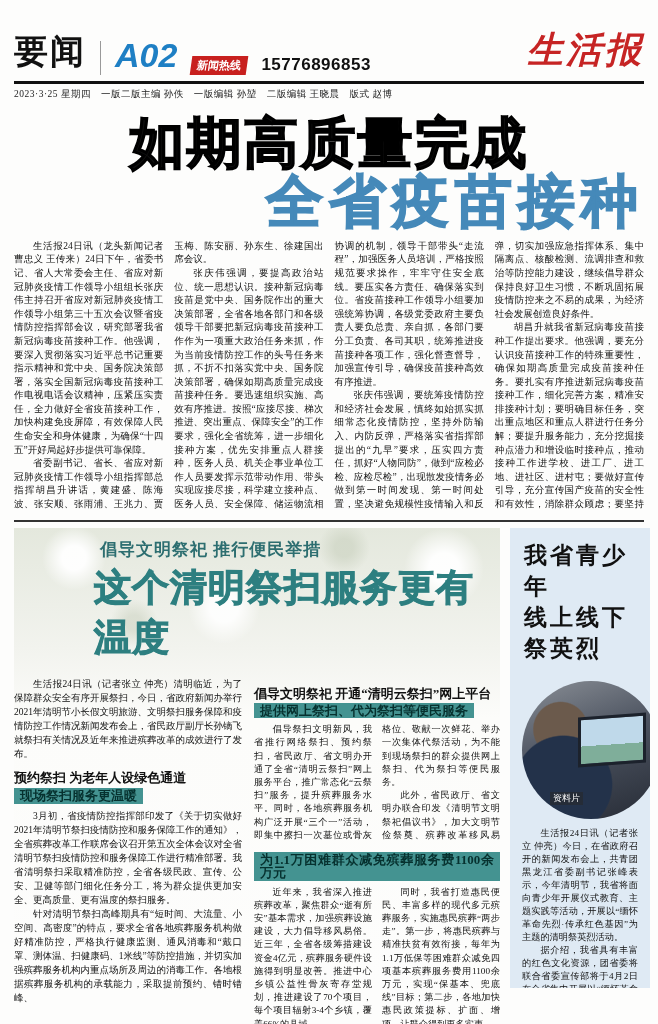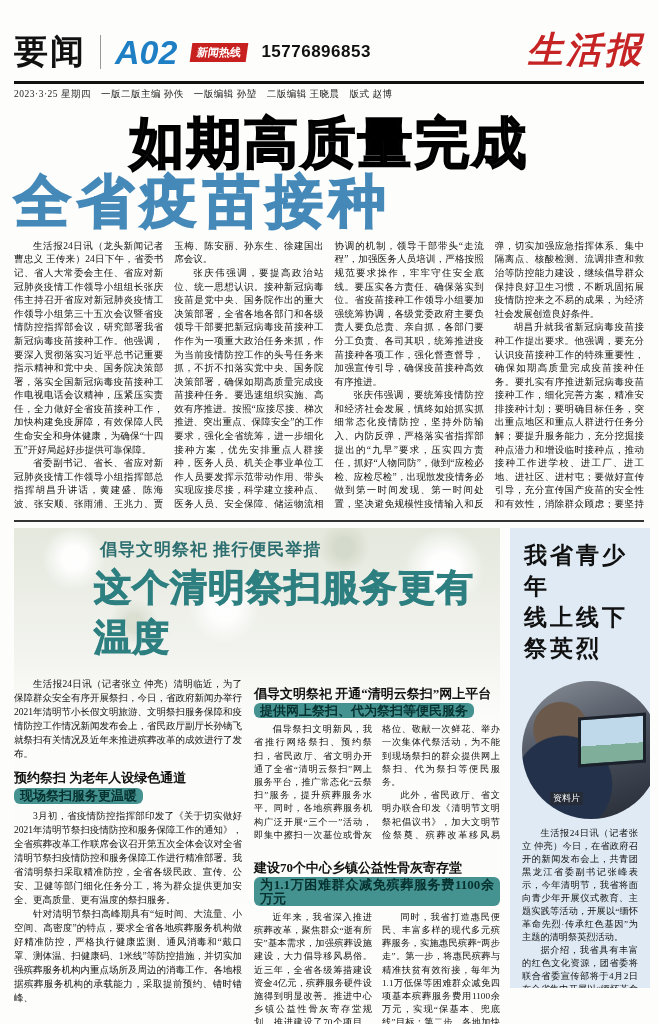--- a/index.html
+++ b/index.html
@@ -4,37 +4,37 @@
 <style>
   html,body{margin:0;padding:0;background:#888;}
   .page{
     position:relative;width:658px;height:1024px;margin:0 auto;
     background:#fdfdfc;overflow:hidden;
     font-family:"Liberation Serif","DejaVu Serif",serif;color:#111;
   }
   
   .header{padding:26px 14px 0 14px;}
   .mast-row{display:flex;align-items:flex-end;justify-content:space-between;}
-  .mast-left{display:flex;align-items:center;gap:14px;}
+  .mast-left{display:flex;align-items:flex-end;gap:14px;}
   .sec-name{font-size:34px;font-weight:900;letter-spacing:2px;}
   .vbar{width:1px;height:34px;background:#999;}
   .page-no{font-size:34px;font-weight:900;font-style:italic;color:#1e7fc4;font-family:"Liberation Sans",sans-serif;}
   .hotline-badge{background:#c8201e;color:#fff;font-size:11px;font-weight:700;
     padding:2px 6px;transform:skewX(-8deg);font-family:"Liberation Sans",sans-serif;}
   .hotline-num{font-size:17px;font-weight:900;font-family:"Liberation Sans",sans-serif;letter-spacing:.5px;}
   .brand{font-size:36px;font-weight:900;font-style:italic;color:#c62424;letter-spacing:3px;}
   .head-rule{border:none;border-top:3px solid #111;margin:6px 0 2px 0;}
   .dateline{font-size:9.5px;color:#222;letter-spacing:.5px;padding:2px 0 0 0;}
   
   .lead{padding:10px 14px 0 14px;}
   .kicker{font-size:21px;font-weight:900;line-height:1.28;text-indent:2em;
     text-align:justify;margin:4px 6px 6px 6px;}
   .h-black{font-size:55px;line-height:1.05;font-weight:900;text-align:center;margin:4px 0 0 0;
     letter-spacing:2px;-webkit-text-stroke:1.5px #000;}
-  .h-blue{font-size:57px;line-height:1.0;font-weight:900;text-align:left;margin:0 0 10px 0;
+  .h-blue{font-size:57px;line-height:1.0;font-weight:900;text-align:right;margin:0 0 10px 0;
     color:#4589b9;letter-spacing:6px;-webkit-text-stroke:1.5px #4589b9;}
   .lead-cols{column-count:4;column-gap:11px;height:272px;overflow:hidden;
     font-size:9.5px;line-height:13.6px;text-align:justify;}
   .lead-cols p{margin:0;text-indent:2em;}
   .section-rule{border:none;border-top:2px solid #333;margin:8px 14px 0 14px;}
   
   .lower{display:flex;gap:10px;padding:6px 8px 0 14px;height:462px;}
   .lower-left{width:486px;flex:none;
     background:
       radial-gradient(circle at 60px 30px, rgba(255,255,255,.95) 12px, rgba(255,255,255,0) 32px),
@@ -45,21 +45,21 @@
       linear-gradient(180deg,#e4e8dd 0px,#f2f3ee 120px,#fcfcfa 190px,#fdfdfc 100%);
   }
   .qm-kicker{font-size:17px;font-weight:900;color:#2d6e70;padding:10px 0 0 86px;letter-spacing:1px;}
   .qm-headline{font-size:37px;font-weight:900;color:#2d7f80;margin:2px 0 14px 80px;
     letter-spacing:1px;-webkit-text-stroke:1px #2d7f80;}
   .qm-body{display:flex;gap:12px;height:352px;overflow:hidden;}
   .colA{width:228px;flex:none;font-size:9.5px;line-height:14px;text-align:justify;}
   .colA p{margin:0;text-indent:2em;}
   .subhead{font-size:13px;font-weight:900;margin:10px 0 2px 0;color:#111;}
   .hl{display:inline-block;background:#449391;color:#06312f;font-size:13px;font-weight:900;
-    padding:1px 6px;margin:1px 0 5px 0;border-radius:6px;}
+    padding:1px 6px;margin:1px 0 5px 0;}
   .colBC{flex:1;font-size:9.2px;line-height:13.2px;text-align:justify;}
   .colBC p{margin:0;text-indent:2em;}
   .twocol{column-count:2;column-gap:10px;overflow:hidden;}
   .twocol.first{height:128px;}
   .twocol.second{height:148px;}
   
   .sidebar{flex:1;background:#dfeaf4;padding:12px 12px 10px 12px;height:438px;overflow:hidden;}
   .sb-headline{font-size:23px;font-weight:900;line-height:1.35;letter-spacing:3px;
     margin:0 0 17px 2px;white-space:pre-line;}
   .photo{position:relative;width:138px;height:138px;border-radius:50%;margin:0 auto 8px auto;
@@ -126,21 +126,20 @@
 
         </div>
 
         <div class="colBC">
           <div class="subhead">倡导文明祭祀 开通“清明云祭扫”网上平台</div>
           <div><span class="hl">提供网上祭扫、代为祭扫等便民服务</span></div>
           <div class="twocol first">
             <p>倡导祭扫文明新风，我省推行网络祭扫、预约祭扫，省民政厅、省文明办开通了全省“清明云祭扫”网上服务平台，推广常态化“云祭扫”服务，提升殡葬服务水平。同时，各地殡葬服务机构广泛开展“三个一”活动，即集中擦扫一次墓位或骨灰格位、敬献一次鲜花、举办一次集体代祭活动，为不能到现场祭扫的群众提供网上祭扫、代为祭扫等便民服务。</p>
             <p>此外，省民政厅、省文明办联合印发《清明节文明祭祀倡议书》，加大文明节俭祭奠、殡葬改革移风易俗、疫情防控健康常识及殡葬法规的宣传力度，提高广大人民群众清明节期间不聚集祭扫的主动性和自觉性，引导广大群众选择网络祭扫等简约方式悼念逝者、寄托哀思、缅怀先人。</p>
           </div>
-          <div class="subhead">建设70个中心乡镇公益性骨灰寄存堂</div>
           <div><span class="hl">为1.1万困难群众减免殡葬服务费1100余万元</span></div>
           <div class="twocol second">
             <p>近年来，我省深入推进殡葬改革，聚焦群众“逝有所安”基本需求，加强殡葬设施建设，大力倡导移风易俗。近三年，全省各级筹措建设资金4亿元，殡葬服务硬件设施得到明显改善。推进中心乡镇公益性骨灰寄存堂规划，推进建设了70个项目，每个项目辐射3-4个乡镇，覆盖66%的县域。</p>
             <p>同时，我省打造惠民便民、丰富多样的现代多元殡葬服务，实施惠民殡葬“两步走”。第一步，将惠民殡葬与精准扶贫有效衔接，每年为1.1万低保等困难群众减免四项基本殡葬服务费用1100余万元，实现“保基本、兜底线”目标；第二步，各地加快惠民政策提标、扩面、增项，让群众得到更多实惠。</p>
 
           </div>
         </div>
       </div>
     </div>
 

